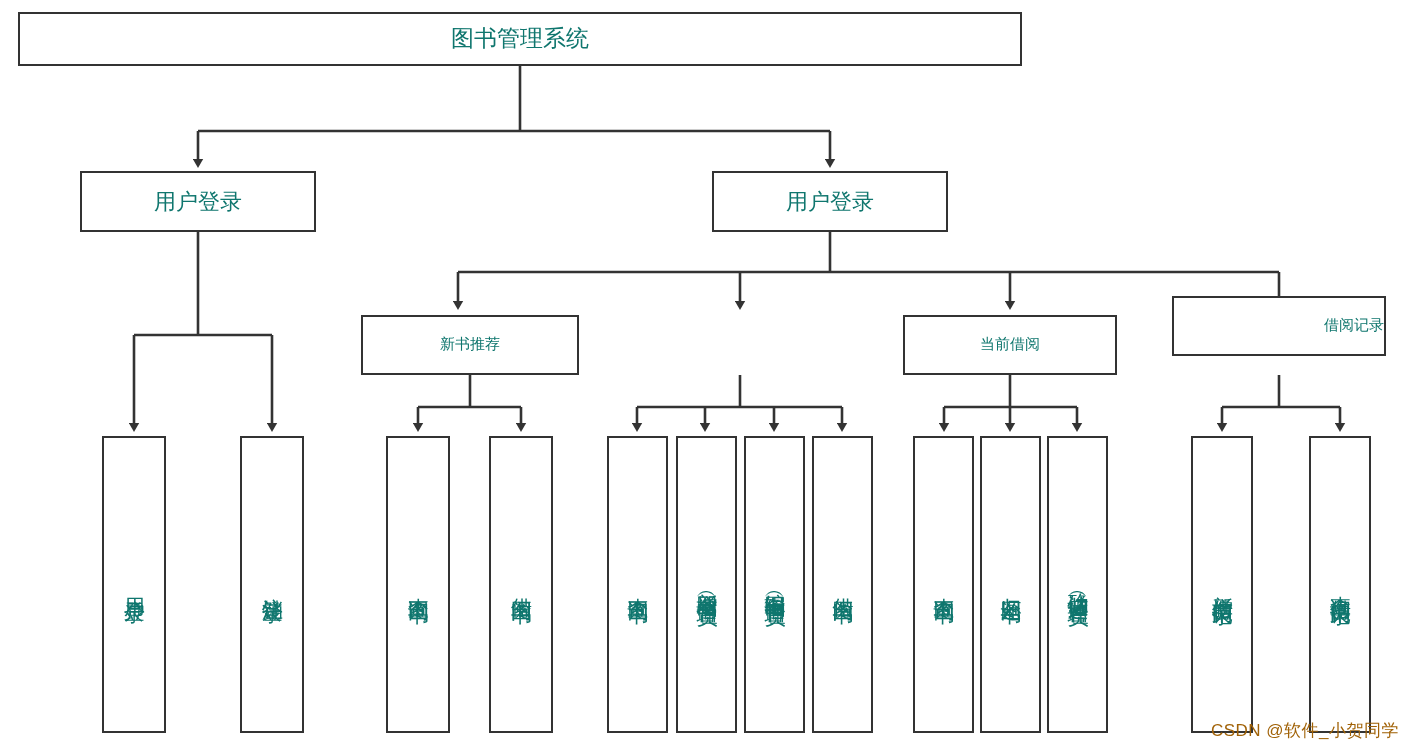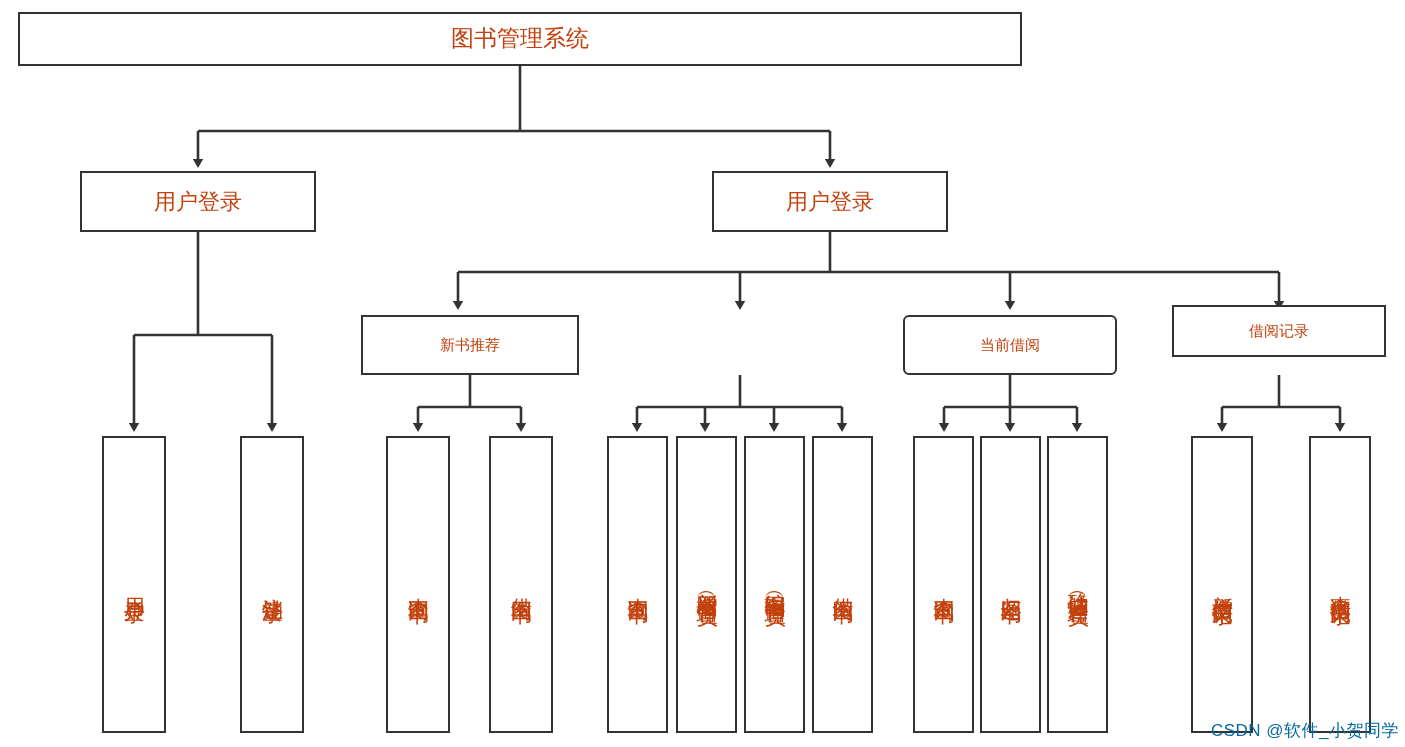--- a/index.html
+++ b/index.html
@@ -26,24 +26,25 @@
     pointer-events: none;
   }
   .node {
     position: absolute;
     box-sizing: border-box;
     border: 2.5px solid #333333;
     background: #ffffff;
     display: flex;
     align-items: center;
     justify-content: center;
-    color: #c2410c;
+    color: #0f766e;
     text-align: center;
     line-height: 1.18;
     z-index: 2;
+    font-family: Liberation Serif, serif;
   }
   .node-root {
     font-size: 23px;
   }
   .node-l2 {
     font-size: 22px;
   }
   .node-l3 {
     font-size: 15px;
   }
@@ -64,21 +65,21 @@
   }
   .node-label {
     display: block;
     white-space: nowrap;
   }
   #watermark {
     position: absolute;
     right: 6px;
     bottom: 5px;
     font-size: 17px;
-    color: #0369a1;
+    color: #a16207;
     letter-spacing: 0.5px;
     z-index: 5;
     white-space: nowrap;
     font-family: "Liberation Sans", "DejaVu Sans", sans-serif;
   }
 </style>
 </head>
 <body>
 
 <div id="diagram-root">
@@ -146,25 +147,25 @@
 
   <div class="node node-l2" style="left:712px; top:171px; width:236px; height:61px;">
     <span class="node-label">用户登录</span>
   </div>
 
   <div class="node node-l3" style="left:361px; top:315px; width:218px; height:60px;">
     <span class="node-label">新书推荐</span>
   </div>
 
 
-  <div class="node node-l3" style="left:903px; top:315px; width:214px; height:60px;border-radius:6px;">
+  <div class="node node-l3" style="left:903px; top:315px; width:214px; height:60px;">
     <span class="node-label">当前借阅</span>
   </div>
 
-  <div class="node node-l3" style="left:1172px; top:305px; width:214px; height:52px;">
+  <div class="node node-l3" style="left:1172px; top:296px; width:214px; height:60px;justify-content:flex-end;">
     <span class="node-label">借阅记录</span>
   </div>
 
   <div class="node node-leaf" style="left:102px; top:436px; width:64px; height:297px;">
     <span class="node-label">用户登录</span>
   </div>
 
   <div class="node node-leaf" style="left:240px; top:436px; width:64px; height:297px;">
     <span class="node-label">注销登录</span>
   </div>

